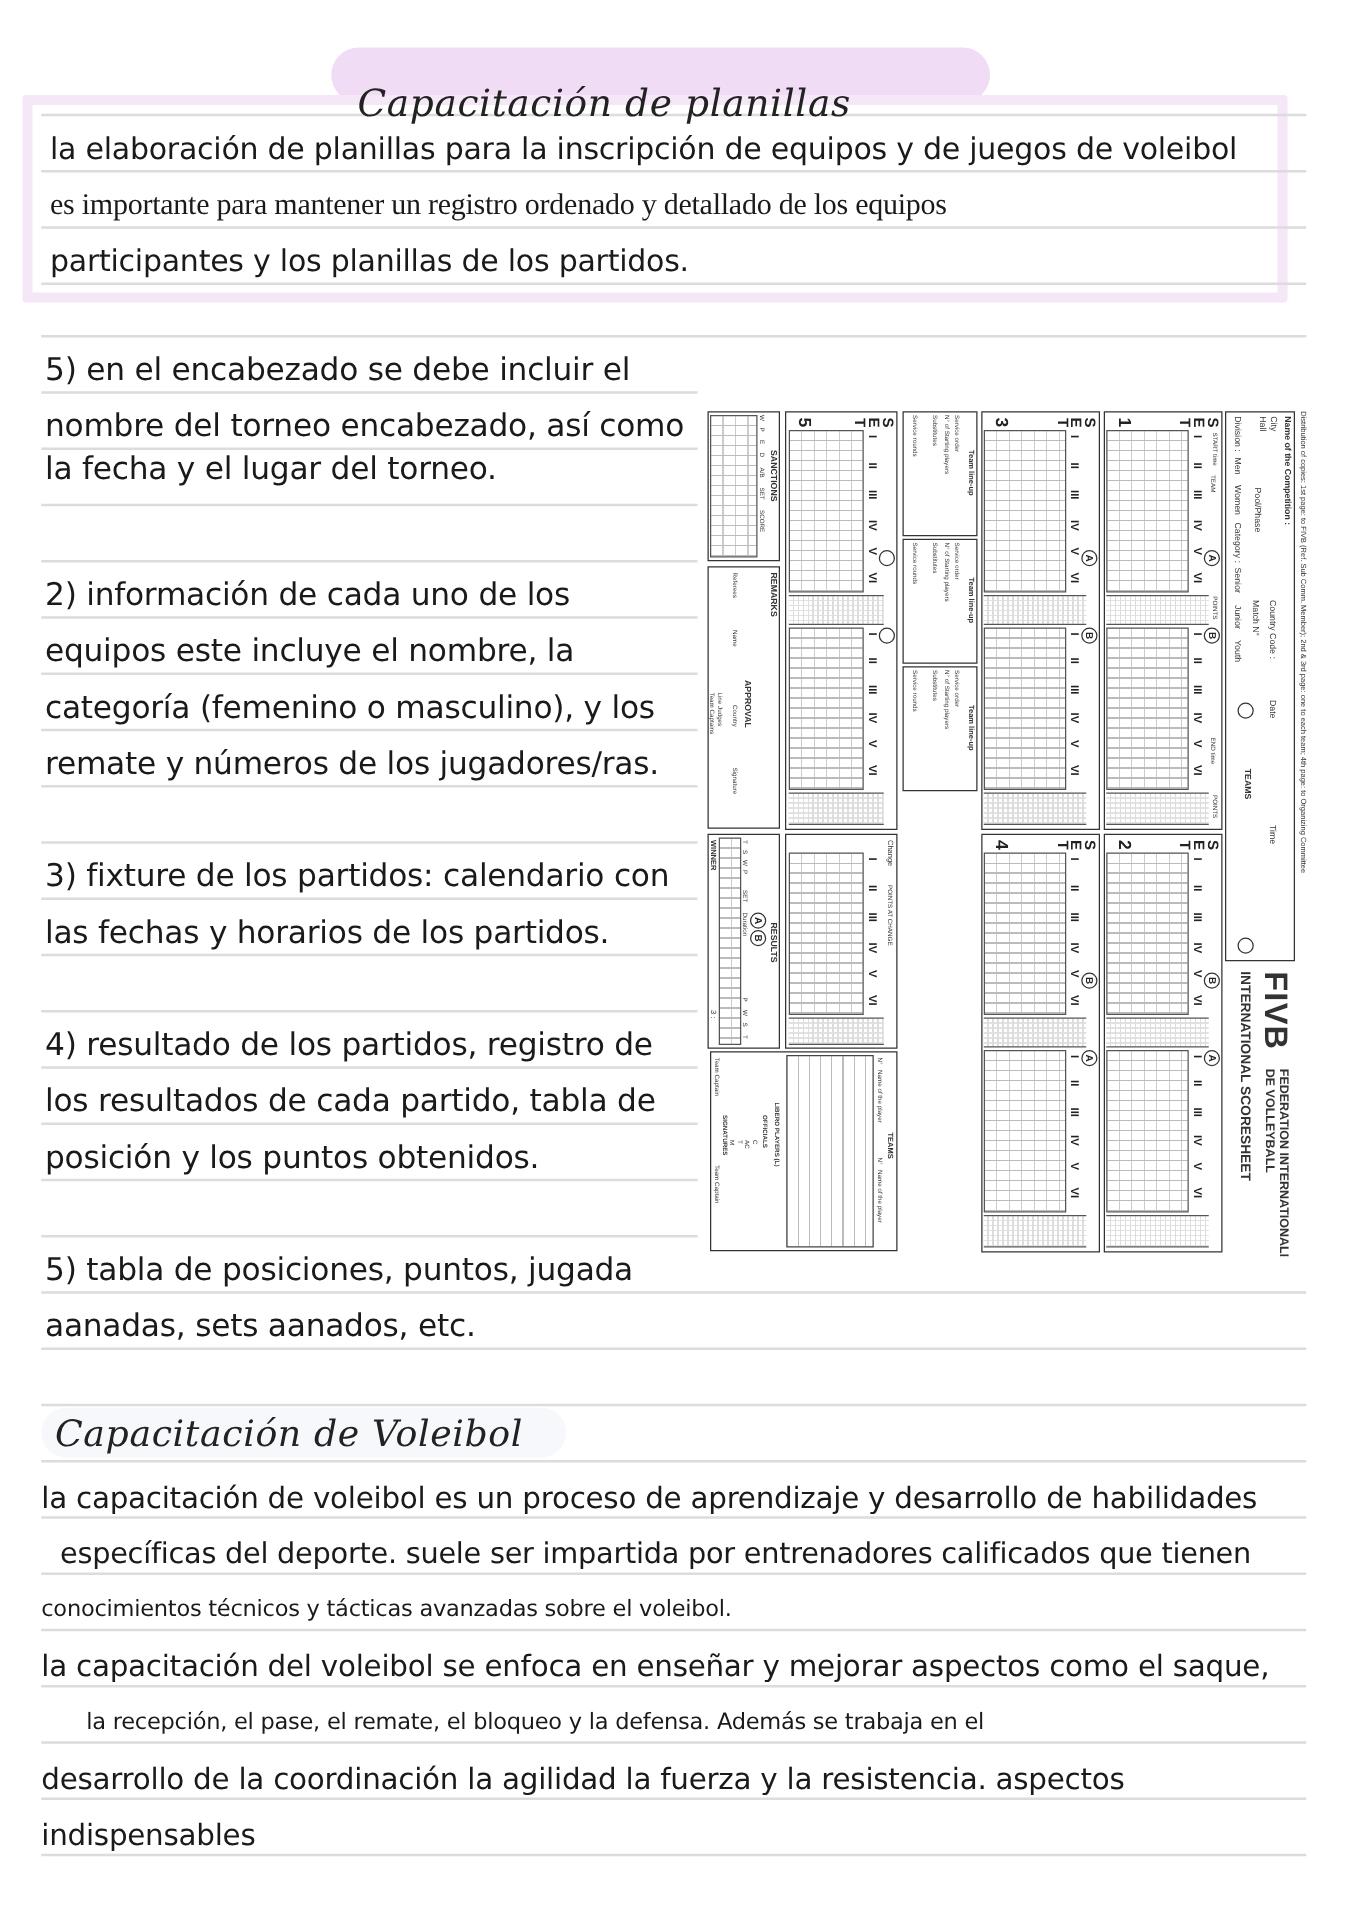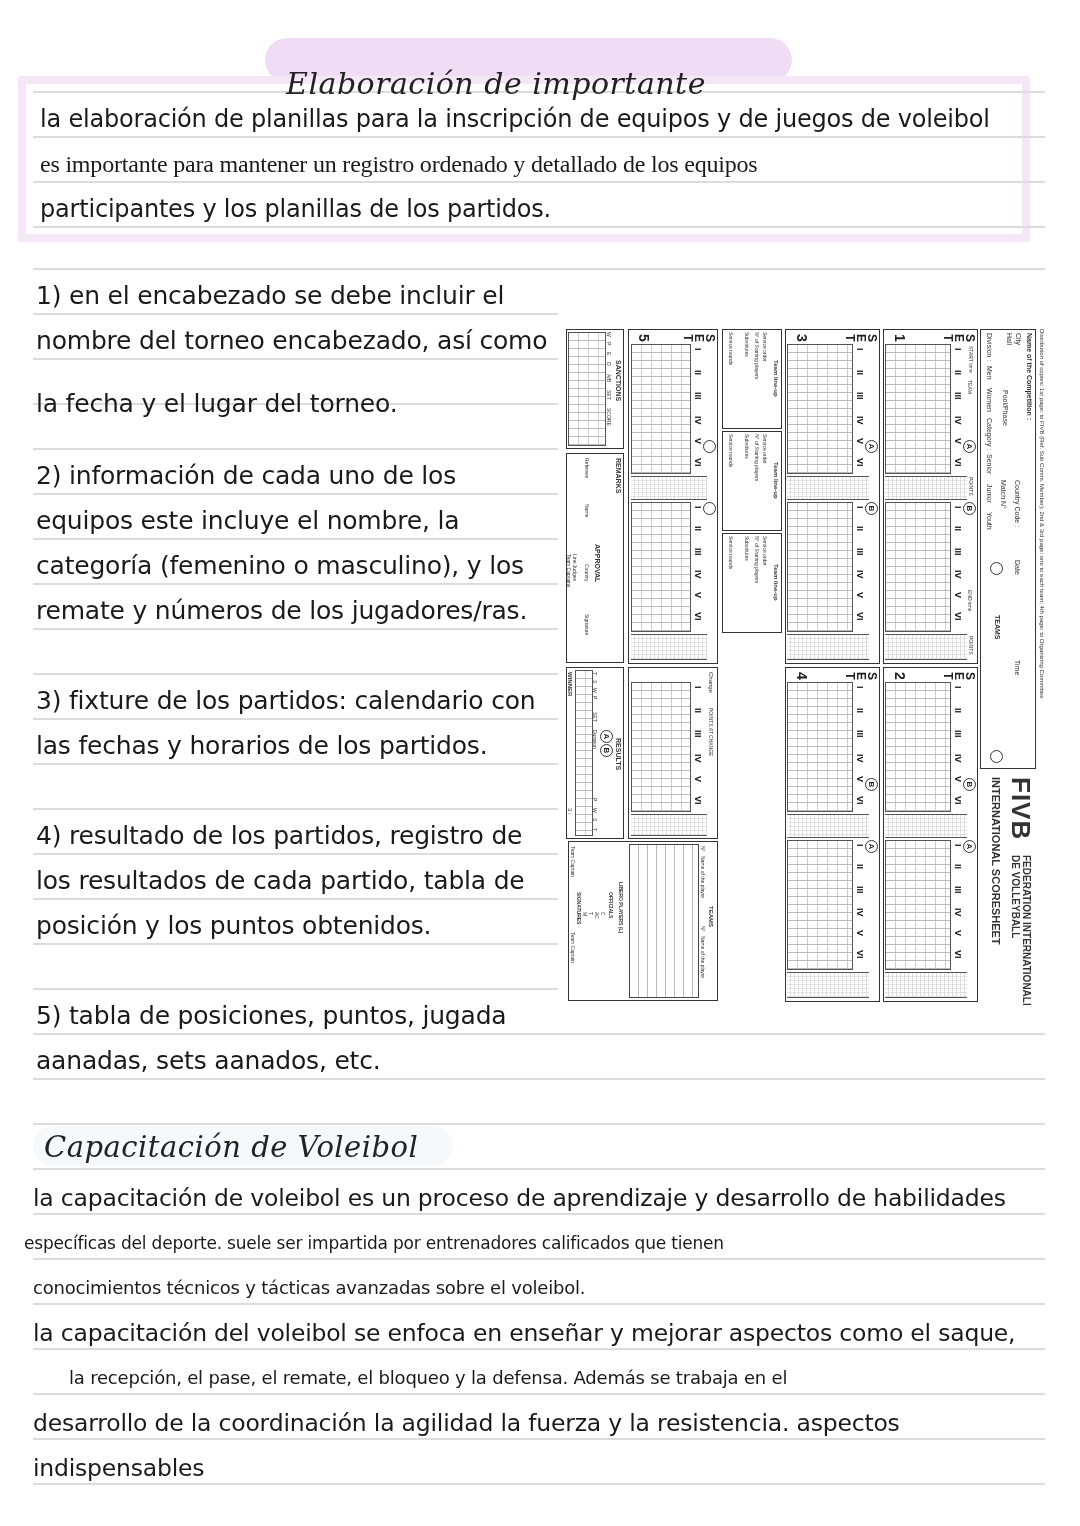--- a/index.html
+++ b/index.html
@@ -60,21 +60,21 @@
                            repeating-linear-gradient(90deg, transparent 0 3px, #e2e2e2 3px 4px); }
   .lines-h { position: absolute; box-sizing: border-box; border: 1px solid #444;
              background-image: repeating-linear-gradient(0deg, transparent 0 8px, #bbb 8px 9px); }
 </style>
 </head>
 <body>
 
 <div class="title-pill"></div>
 <div class="intro-box"></div>
 <div class="rule" style="top:91px"></div>
-<div class="title">Elaboración de importante</div>
+<div class="title">Capacitación de planillas</div>
 
 <div class="rule" style="top:136px"></div>
 <div class="rule" style="top:181px"></div>
 <div class="rule" style="top:226px"></div>
 <div class="line" style="top:104px; left:40px; font-size:24px;">la elaboración de planillas para la inscripción de equipos y de juegos de voleibol</div>
 <div class="line" style="top:149px; left:40px; font-size:24px;font-family:Liberation Serif, serif;">es importante para mantener un registro ordenado y detallado de los equipos</div>
 <div class="line" style="top:194px; left:40px; font-size:24px;">participantes y los planillas de los partidos.</div>
 
 <div class="rule" style="top:268px"></div>
 <div class="rule short" style="top:313px"></div>
@@ -91,23 +91,23 @@
 <div class="rule short" style="top:808px"></div>
 <div class="rule short" style="top:853px"></div>
 <div class="rule short" style="top:898px"></div>
 <div class="rule short" style="top:943px"></div>
 <div class="rule short" style="top:988px"></div>
 <div class="rule" style="top:1033px"></div>
 <div class="rule" style="top:1078px"></div>
 <div class="rule" style="top:1123px"></div>
 
 <div>
-  <div class="line" style="top:281px">1) en el encabezado se debe incluir el</div>
+  <div class="line" style="top:281px">5) en el encabezado se debe incluir el</div>
   <div class="line" style="top:326px">nombre del torneo encabezado, así como</div>
-  <div class="line" style="top:389px">la fecha y el lugar del torneo.</div>
+  <div class="line" style="top:360px">la fecha y el lugar del torneo.</div>
 </div>
 <div>
   <div class="line" style="top:461px">2) información de cada uno de los</div>
   <div class="line" style="top:506px">equipos este incluye el nombre, la</div>
   <div class="line" style="top:551px">categoría (femenino o masculino), y los</div>
   <div class="line" style="top:596px">remate y números de los jugadores/ras.</div>
 </div>
 <div>
   <div class="line" style="top:686px">3) fixture de los partidos: calendario con</div>
   <div class="line" style="top:731px">las fechas y horarios de los partidos.</div>
@@ -384,19 +384,19 @@
 <div class="rule" style="top:1213px"></div>
 <div class="rule" style="top:1258px"></div>
 <div class="rule" style="top:1303px"></div>
 <div class="rule" style="top:1348px"></div>
 <div class="rule" style="top:1393px"></div>
 <div class="rule" style="top:1438px"></div>
 <div class="rule" style="top:1483px"></div>
 
 <div>
   <div class="line" style="top:1183px; left:33px; font-size:23.5px;">la capacitación de voleibol es un proceso de aprendizaje y desarrollo de habilidades</div>
-  <div class="line" style="top:1228px; left:24px; font-size:17px;">específicas del deporte. suele ser impartida por entrenadores calificados que tienen</div>
+  <div class="line" style="top:1228px; left:48px; font-size:23px;">específicas del deporte. suele ser impartida por entrenadores calificados que tienen</div>
   <div class="line" style="top:1273px; left:33px; font-size:18px;">conocimientos técnicos y tácticas avanzadas sobre el voleibol.</div>
   <div class="line" style="top:1318px; left:33px; font-size:23.5px;">la capacitación del voleibol se enfoca en enseñar y mejorar aspectos como el saque,</div>
   <div class="line" style="top:1363px; left:33px; font-size:18px;margin-left:36px;">la recepción, el pase, el remate, el bloqueo y la defensa. Además se trabaja en el</div>
   <div class="line" style="top:1408px; left:33px; font-size:23.5px;">desarrollo de la coordinación la agilidad la fuerza y la resistencia. aspectos</div>
   <div class="line" style="top:1453px; left:33px; font-size:23.5px;">indispensables</div>
 </div>
 
 </body></html>

